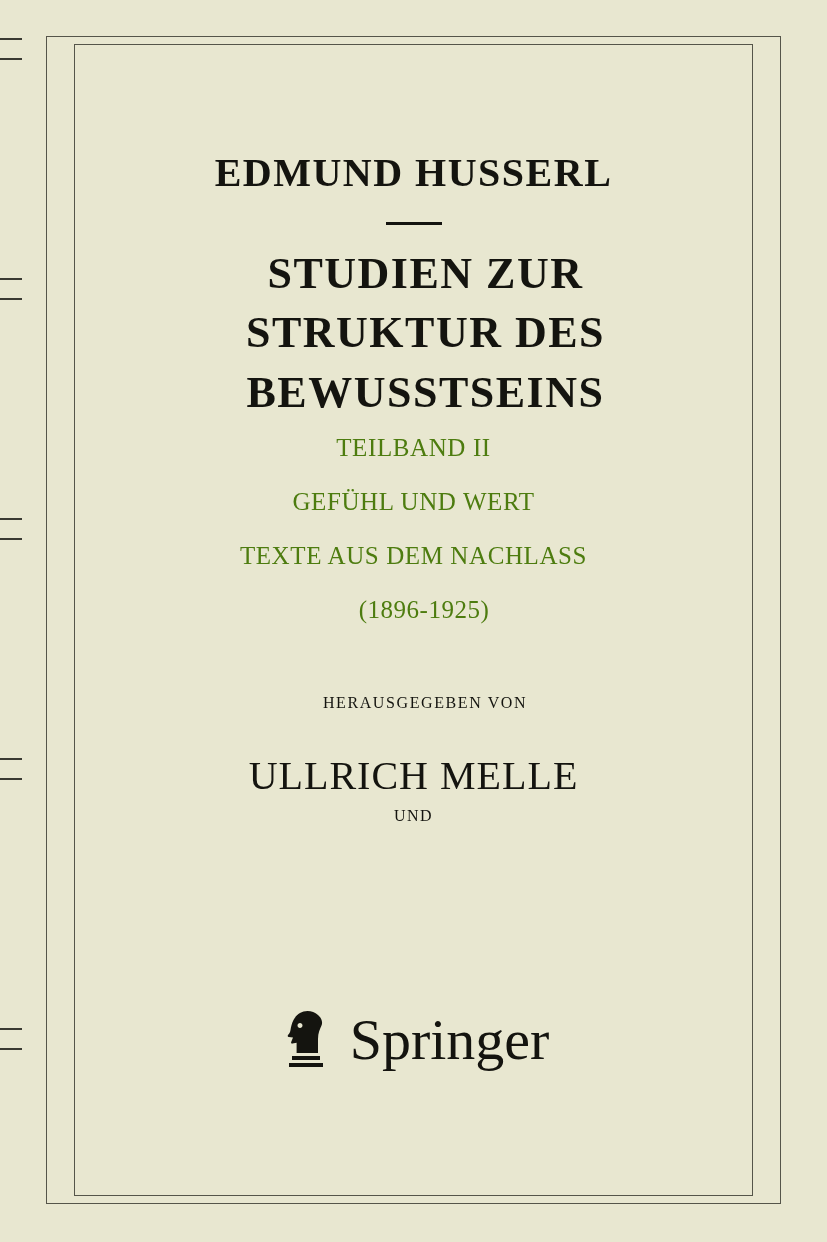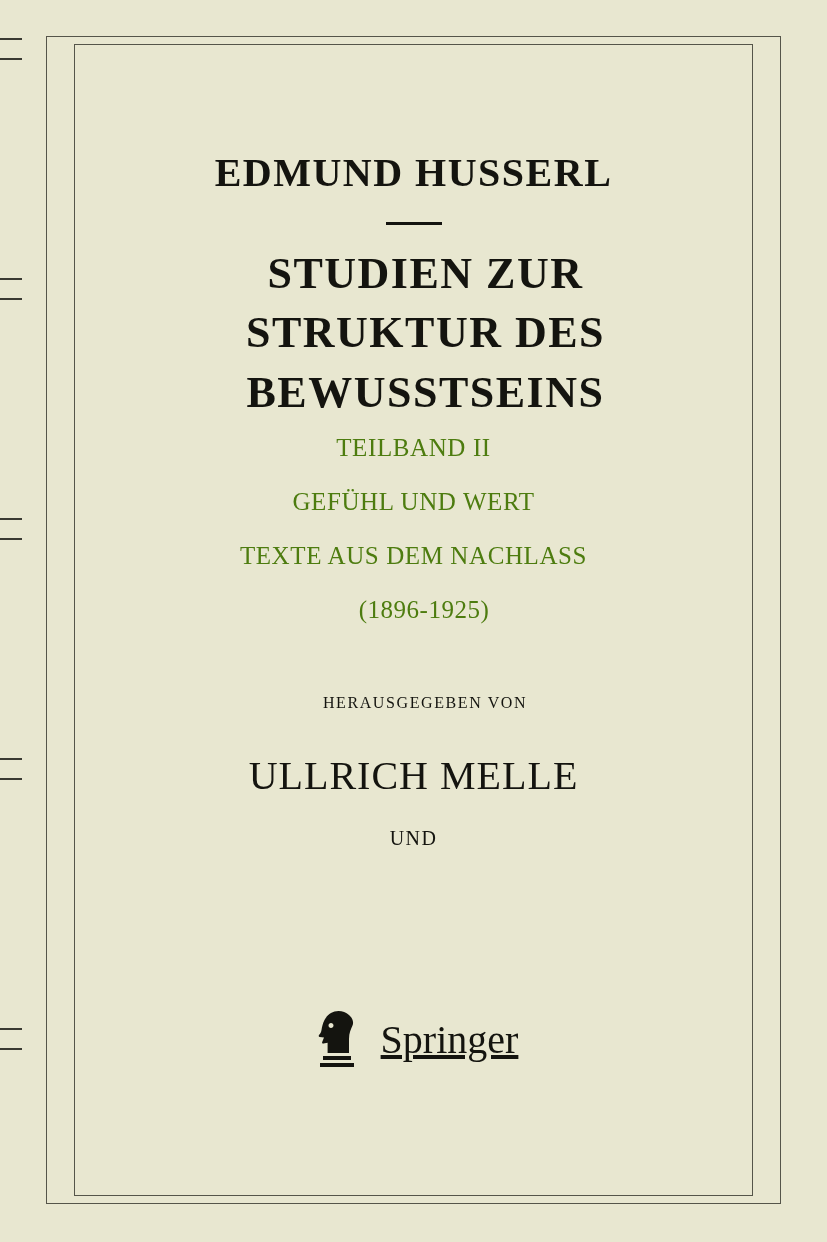--- a/index.html
+++ b/index.html
@@ -147,45 +147,44 @@
     text-transform: uppercase;
     margin-bottom: 40px;
     padding-left: 23px;
   }
   .editor-name {
     font-size: 40px;
     letter-spacing: 1px;
     text-transform: uppercase;
   }
   .editor-and {
-    font-size: 20px;
+    font-size: 16px;
     letter-spacing: 1.4px;
-    margin: 28px 0 10px 0;
+    margin: 8px 0 10px 0;
     text-transform: uppercase;
   }
 
   .publisher {
     position: absolute;
     top: 965px;
     left: 0;
     width: 679px;
     display: flex;
     align-items: center;
     justify-content: center;
     gap: 14px;
   }
   .springer-logo {
     display: block;
   }
   .publisher-name {
-    font-size: 40px;
+    font-size: 58px;
     color: #14140f;
     letter-spacing: 0px;
     line-height: 1;
-    text-decoration: underline;
   }
 </style>
 </head>
 <body>
 
 <div class="page">
 
   <div class="edge-marks">
     <div class="edge-mark" style="top:38px;"></div>
     <div class="edge-mark" style="top:58px;"></div>

